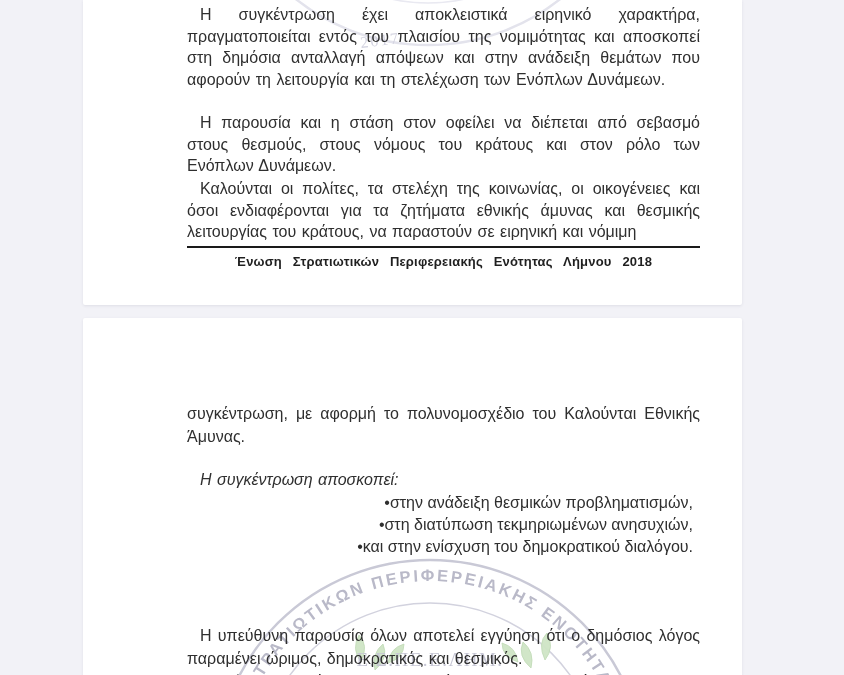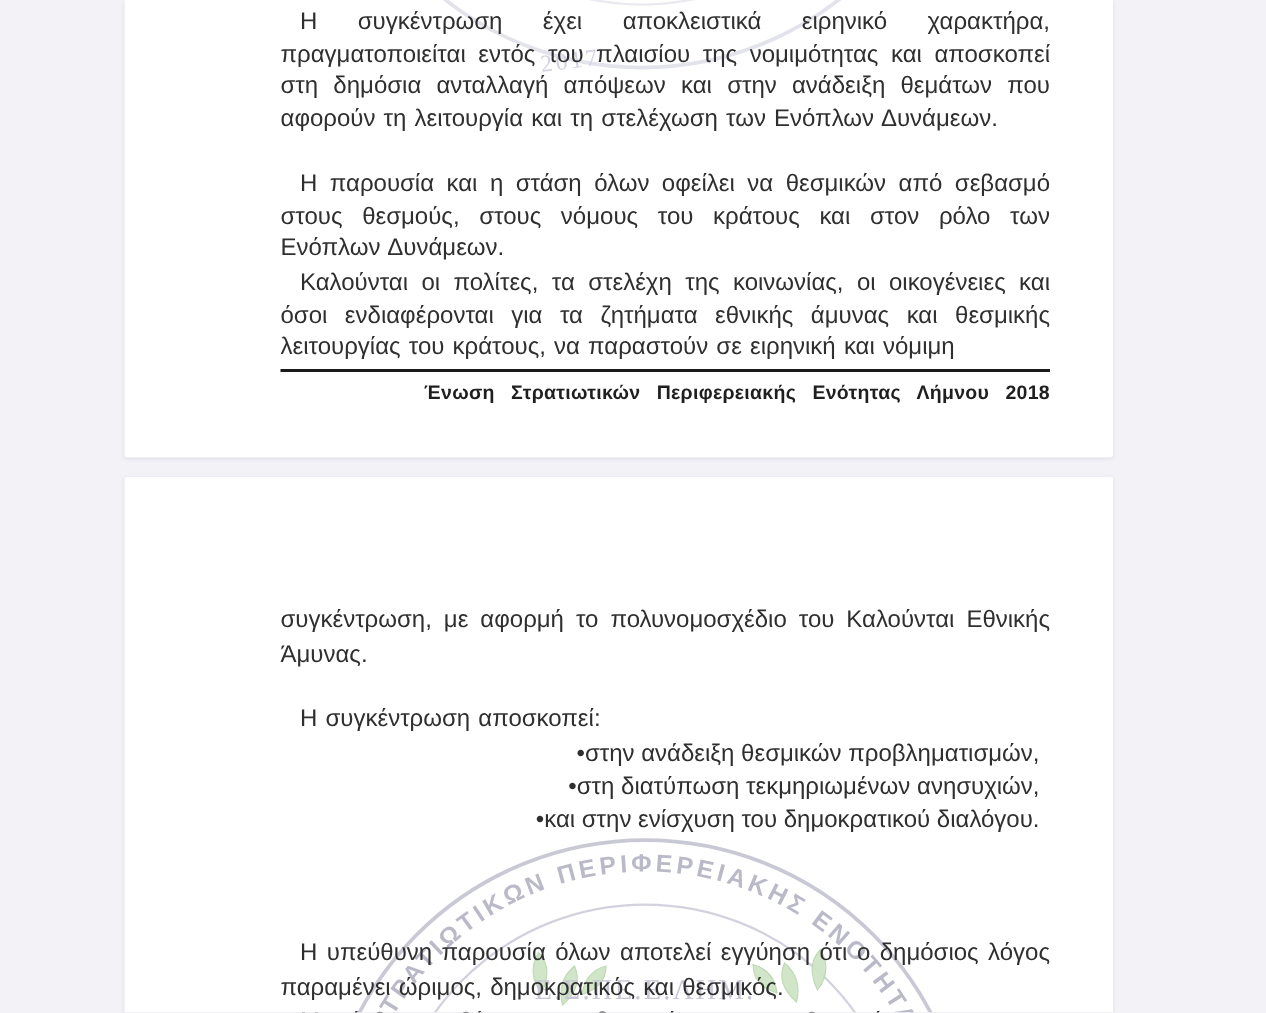--- a/index.html
+++ b/index.html
@@ -24,21 +24,21 @@
   }
   .p1text{font-size:16px;line-height:21.5px;}
   .p2text{font-size:16px;line-height:23px;}
   .indent{text-indent:13px;}
   .rule{
     position:absolute;left:104px;width:513px;height:2px;background:#1a1a1a;
   }
   .footer{
     position:absolute;left:104px;width:513px;
     font-size:13px;font-weight:bold;color:#1f1f1f;
-    text-align:right;word-spacing:7px;letter-spacing:0.2px;
+    text-align:center;word-spacing:7px;letter-spacing:0.2px;
   }
   .bullet-row{position:absolute;left:140px;width:470px;color:#2f2f2f;font-size:16px;line-height:22px;text-align:right;}
   .bullet-mark{display:inline-block;width:19px;color:#2f2f2f;}
   .wm{position:absolute;inset:0;pointer-events:none;}
   svg text{font-family:"Liberation Sans", sans-serif;}
   .seal-center{font-family:"Liberation Serif", serif;}
 </style>
 </head>
 <body>
 
@@ -47,21 +47,21 @@
   <div class="page" id="page1">
 
     <svg class="wm" width="659" height="305" viewBox="0 0 659 305">
       <circle cx="345" cy="-168" r="213" fill="none" stroke="#e3e3ec" stroke-width="2.5"></circle>
       <circle cx="345" cy="-168" r="171" fill="none" stroke="#e9e9f1" stroke-width="1.5"></circle>
       <text class="seal-center" x="278" y="48" font-size="16" fill="#d3d3e0" letter-spacing="2" transform="rotate(-7 278 48)">2017</text>
     </svg>
 
     <div class="block p1text indent" style="top:4px;">Η συγκέντρωση έχει αποκλειστικά ειρηνικό χαρακτήρα, πραγματοποιείται εντός του πλαισίου της νομιμότητας και αποσκοπεί στη δημόσια ανταλλαγή απόψεων και στην ανάδειξη θεμάτων που αφορούν τη λειτουργία και τη στελέχωση των Ενόπλων Δυνάμεων.</div>
 
-    <div class="block p1text indent" style="top:112px;">Η παρουσία και η στάση όλων οφείλει να θεσμικών από σεβασμό στους θεσμούς, στους νόμους του κράτους και στον ρόλο των Ενόπλων Δυνάμεων.</div>
+    <div class="block p1text indent" style="top:112px;">Η παρουσία και η στάση στον οφείλει να διέπεται από σεβασμό στους θεσμούς, στους νόμους του κράτους και στον ρόλο των Ενόπλων Δυνάμεων.</div>
 
     <div class="block p1text indent" style="top:178px;">Καλούνται οι πολίτες, τα στελέχη της κοινωνίας, οι οικογένειες και όσοι ενδιαφέρονται για τα ζητήματα εθνικής άμυνας και θεσμικής λειτουργίας του κράτους, να παραστούν σε ειρηνική και νόμιμη</div>
 
     <div class="rule" style="top:246px;"></div>
 
     <div class="footer" style="top:254px;">Ένωση Στρατιωτικών Περιφερειακής Ενότητας Λήμνου 2018</div>
   </div>
 
   <div class="page" id="page2">
 
@@ -84,21 +84,21 @@
       <g fill="#cfe5c6" stroke="#bcd8b1" stroke-width="0.8" opacity="0.95">
         <path d="M448 350 q4 -16 -8 -26 q-6 14 8 26 Z"></path>
         <path d="M462 342 q10 -13 2 -27 q-10 10 -2 27 Z"></path>
         <path d="M435 344 q-2 -15 -16 -19 q0 14 16 19 Z"></path>
       </g>
       <text class="seal-center" x="347" y="348" text-anchor="middle" font-size="19" fill="#c6c6d4" letter-spacing="1.5">Ε.Σ.ΠΕ.Ε.ΛΗΜ.</text>
     </svg>
 
     <div class="block p2text" style="top:84px;">συγκέντρωση, με αφορμή το πολυνομοσχέδιο του Καλούνται Εθνικής Άμυνας.</div>
 
-    <div class="block p2text indent" style="top:150px;">Η συγκέντρωση αποσκοπεί:</div>
+    <div class="block p2text indent" style="top:150px;font-style:italic;">Η συγκέντρωση αποσκοπεί:</div>
 
     <div class="bullet-row" style="top:174px;">
       <span class="bullet-mark">•</span><span>στην ανάδειξη θεσμικών προβληματισμών,</span>
     </div>
     <div class="bullet-row" style="top:196px;">
       <span class="bullet-mark">•</span><span>στη διατύπωση τεκμηριωμένων ανησυχιών,</span>
     </div>
     <div class="bullet-row" style="top:218px;">
       <span class="bullet-mark">•</span><span>και στην ενίσχυση του δημοκρατικού διαλόγου.</span>
     </div>

